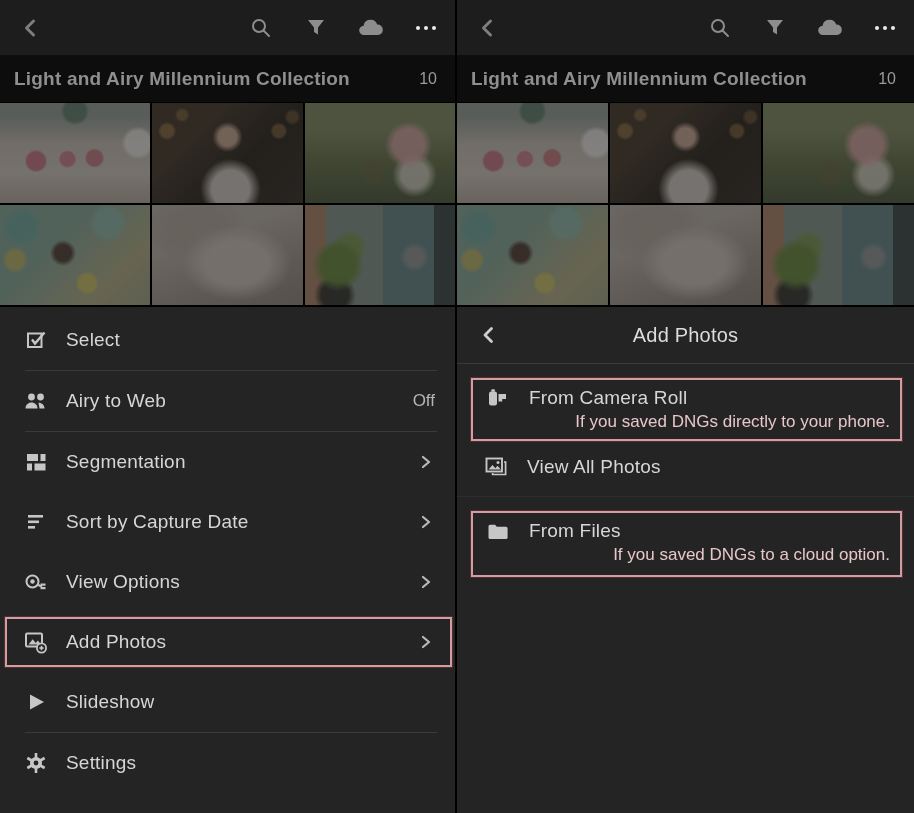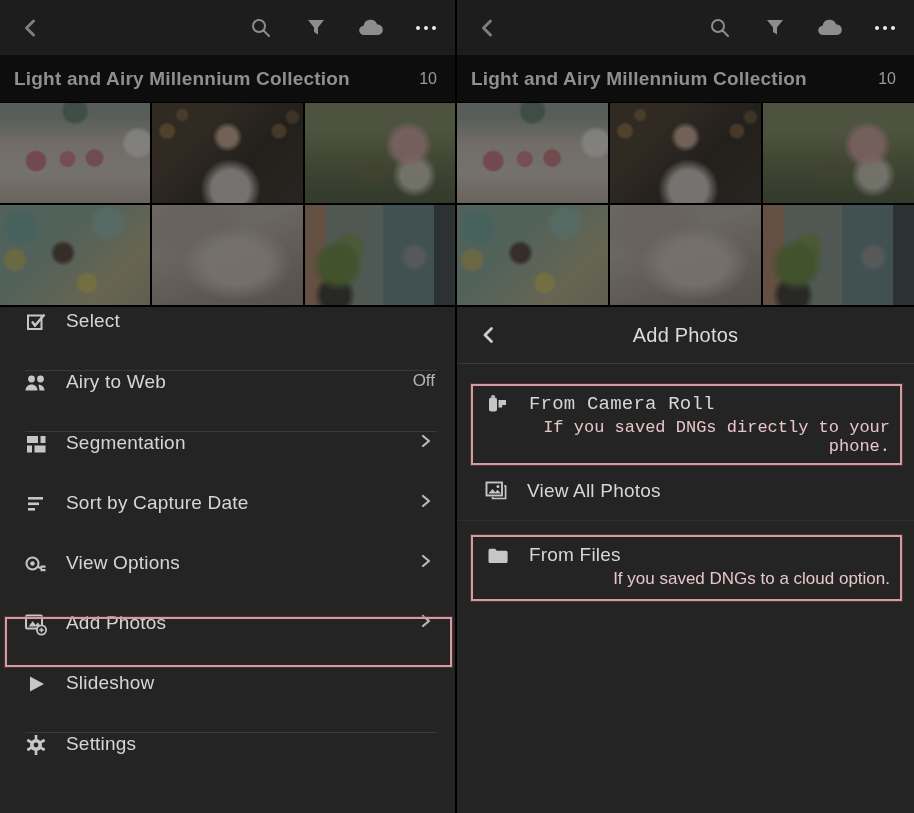--- a/index.html
+++ b/index.html
@@ -60,21 +60,21 @@
   .ph-door{background:
     radial-gradient(circle at 22% 60%, rgba(112,142,72,.95) 0 13%, transparent 20%),
     radial-gradient(circle at 30% 42%, rgba(128,156,84,.8) 0 9%, transparent 14%),
     radial-gradient(circle at 20% 90%, rgba(62,62,58,.95) 0 9%, transparent 14%),
     radial-gradient(circle at 73% 52%, rgba(158,158,158,.85) 0 7%, transparent 12%),
     linear-gradient(90deg,#b08a72 0 14%,#8a9a90 14% 52%,#6f8d8f 52% 86%,#4a5452 86%);}
 
   
   .menuarea{flex:1;background:#242424;box-sizing:border-box;position:relative;}
 
-  .mrow{height:60px;display:flex;padding:0 20px 0 22px;box-sizing:border-box;position:relative;}
+  .mrow{height:60px;display:flex;align-items:center;padding:0 20px 0 22px;box-sizing:border-box;position:relative;}
   .mrow .micon{width:28px;height:24px;display:flex;align-items:center;justify-content:center;margin-right:16px;flex:none;}
   .mrow .mlabel{color:#d6d6d6;font-size:19px;flex:1;letter-spacing:.2px;}
   .mrow .mstatus{color:#b4b4b4;font-size:17px;}
   .mrow .mchev{width:18px;height:18px;display:flex;align-items:center;justify-content:center;}
   .mrow.highlight::before{content:"";position:absolute;inset:5px 3px 5px 5px;
       border:2px solid #d19da2;box-shadow:0 0 0 1px rgba(140,60,64,.45);pointer-events:none;}
   .mdivider{height:1px;background:#3a3a3a;margin:0 18px 0 25px;}
   .leftmenu{padding-top:3px;}
 
   
@@ -345,21 +345,21 @@
           <span>
             <svg width="20" height="20" viewBox="0 0 20 20">
                 <polyline points="12.5,3.5 6,10 12.5,16.5" fill="none" stroke="#cfcfcf" stroke-width="2.8" stroke-linecap="round" stroke-linejoin="round"></polyline>
               </svg>
           </span>
         </div>
         <div class="subtitle">Add Photos</div>
       </div>
       <div class="fulldivider"></div>
 
-      <div class="subitem boxed" style="margin-top:20px;font-family:Liberation Mono, monospace;">
+      <div class="subitem boxed" style="margin-top:14px;">
         <div class="line1">
           <span class="sicon">
             <svg width="26" height="26" viewBox="0 0 26 26">
                 <rect x="4" y="6.5" width="8" height="14" rx="2.2" fill="#c6c6c6"></rect>
                 <rect x="6.2" y="4.2" width="3.8" height="2.6" rx="1.1" fill="#c6c6c6"></rect>
                 <path d="M13.5 9 h7.5 v5 h-3.8 v2.4 h-3.7 z" fill="#c6c6c6"></path>
               </svg>
           </span>
           <span class="slabel">From Camera Roll</span>
         </div>

